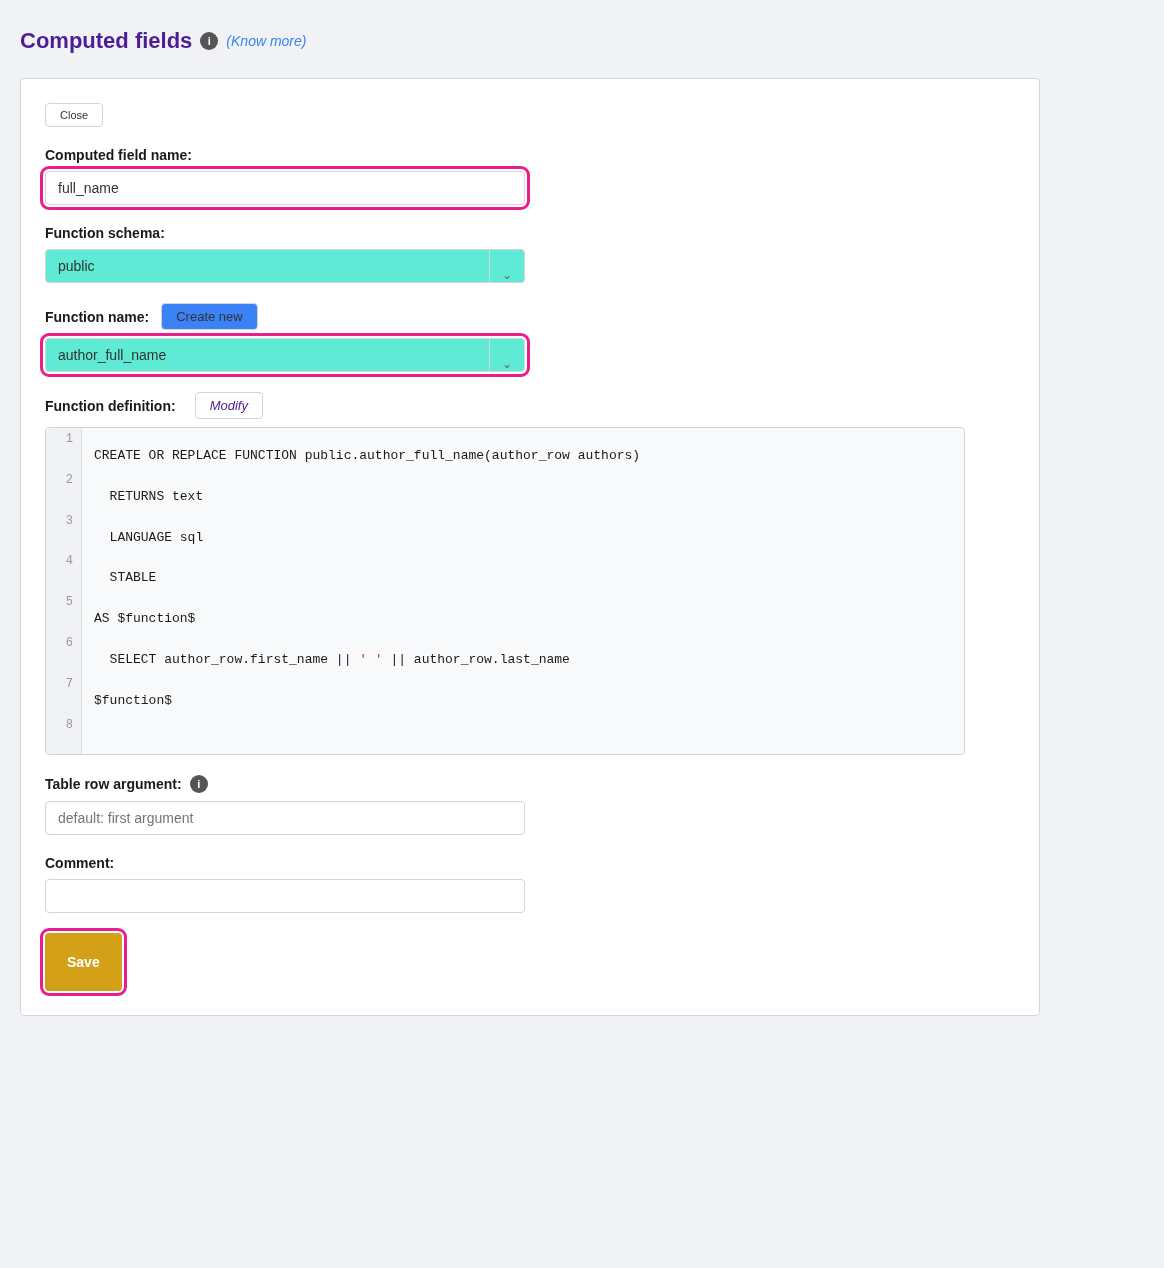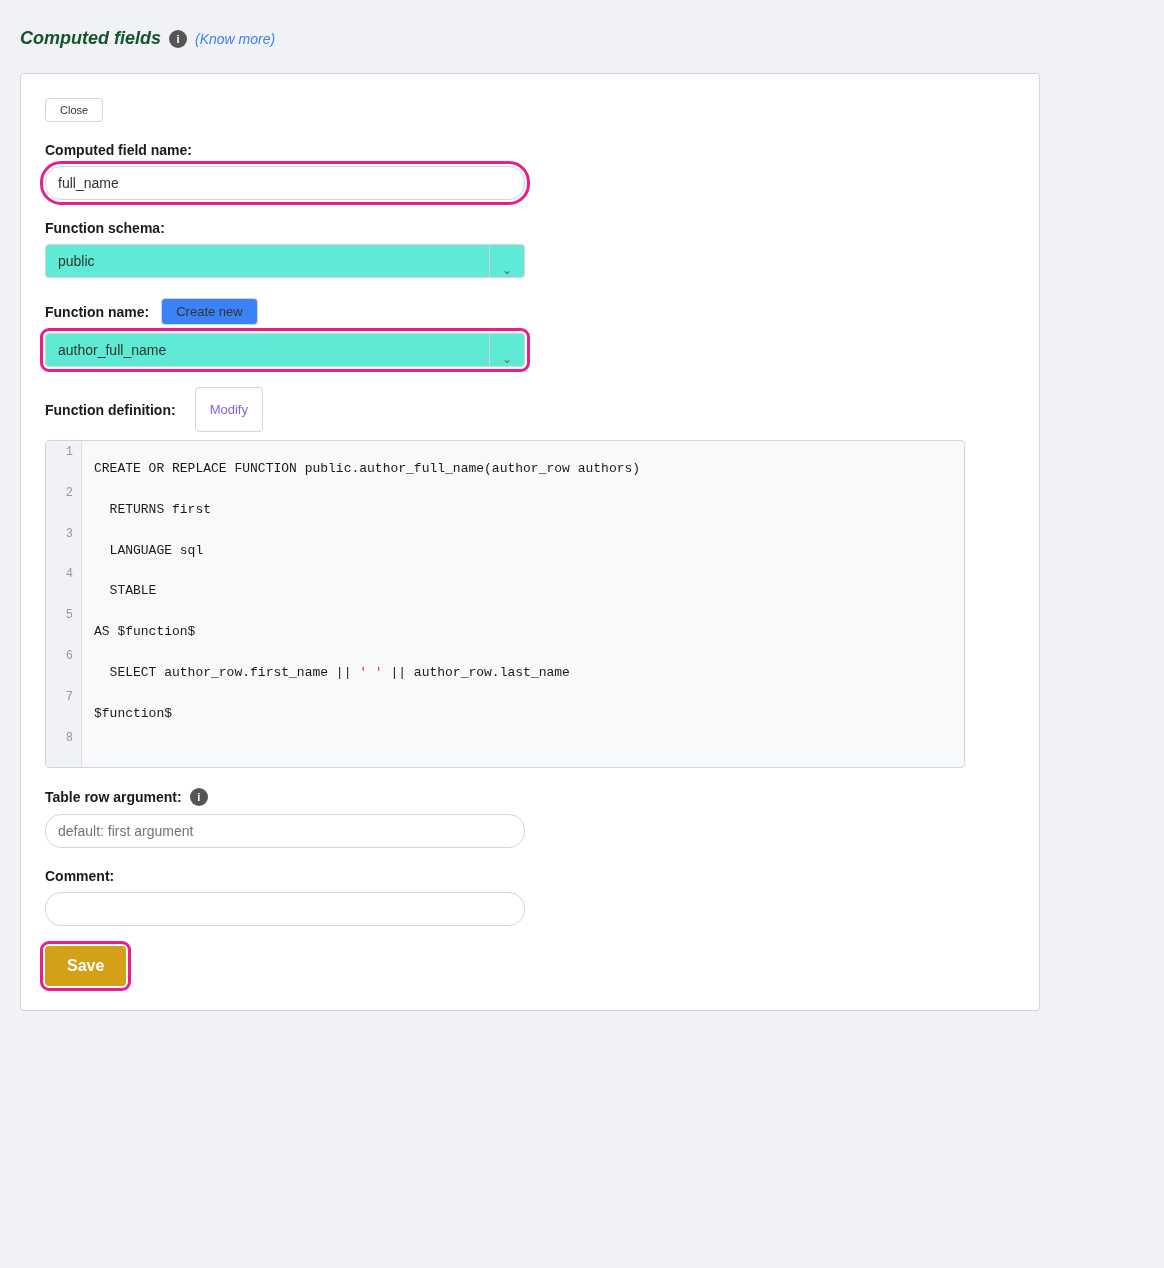--- a/index.html
+++ b/index.html
@@ -11,24 +11,23 @@
       color: #333;
     }
     .page-header {
       display: flex;
       align-items: center;
       gap: 8px;
       margin-bottom: 16px;
       padding: 8px 0;
     }
     .page-title {
-      font-size: 18px;
+      font-size: 22px;
       font-weight: 700;
-      color: #14532d;
-      font-style: italic;
+      color: #4c1d95;
     }
     .info-icon {
       display: inline-flex;
       align-items: center;
       justify-content: center;
       width: 18px;
       height: 18px;
       border-radius: 50%;
       background: #555;
       color: white;
@@ -71,21 +70,21 @@
       color: #1a1a1a;
       display: flex;
       align-items: center;
       gap: 8px;
     }
     .text-input {
       width: 100%;
       max-width: 480px;
       padding: 8px 12px;
       border: 1px solid #d1d5db;
-      border-radius: 16px;
+      border-radius: 4px;
       font-size: 14px;
       color: #333;
       outline: none;
     }
     .highlighted-input {
       outline: 3px solid #e91e8c;
       outline-offset: 2px;
       border-color: #d1d5db;
     }
     .select-wrapper {
@@ -130,27 +129,28 @@
       padding: 5px 14px;
       border: 1px solid #d1d5db;
       border-radius: 4px;
       background: #3b82f6;
       font-size: 13px;
       cursor: pointer;
       color: #333;
     }
     .modify-btn {
       display: inline-block;
-      padding: 14px 14px;
+      padding: 5px 14px;
       border: 1px solid #d1d5db;
       border-radius: 4px;
       background: white;
       font-size: 13px;
       cursor: pointer;
-      color: #8b5cf6;
+      color: #4c1d95;
+      font-style: italic;
     }
     .function-def-row {
       display: flex;
       align-items: center;
       gap: 19px;
       margin-bottom: 8px;
     }
     .code-block {
       border: 1px solid #d1d5db;
       border-radius: 4px;
@@ -183,26 +183,26 @@
       margin-top: 16px;
     }
     .code-string {
       color: #e53935;
     }
     .code-block-scroll {
       overflow-x: auto;
     }
     .save-btn {
       display: inline-block;
-      padding: 11px 22px;
+      padding: 21px 22px;
       background: #d4a017;
       color: white;
       border: none;
       border-radius: 4px;
-      font-size: 16px;
+      font-size: 14px;
       font-weight: 600;
       cursor: pointer;
       outline: 3px solid #e91e8c;
       outline-offset: 2px;
     }
   </style>
 </head>
 <body>
 
 <div class="page-header">
@@ -253,21 +253,21 @@
     <div class="code-block">
       <div class="code-block-scroll">
 
         <div class="code-line">
           <span class="line-num">1</span>
           <span class="line-code">CREATE OR REPLACE FUNCTION public.author_full_name(author_row authors)</span>
         </div>
 
         <div class="code-line">
           <span class="line-num">2</span>
-          <span class="line-code">  RETURNS first</span>
+          <span class="line-code">  RETURNS text</span>
         </div>
 
         <div class="code-line">
           <span class="line-num">3</span>
           <span class="line-code">  LANGUAGE sql</span>
         </div>
 
         <div class="code-line">
           <span class="line-num">4</span>
           <span class="line-code">  STABLE</span>

